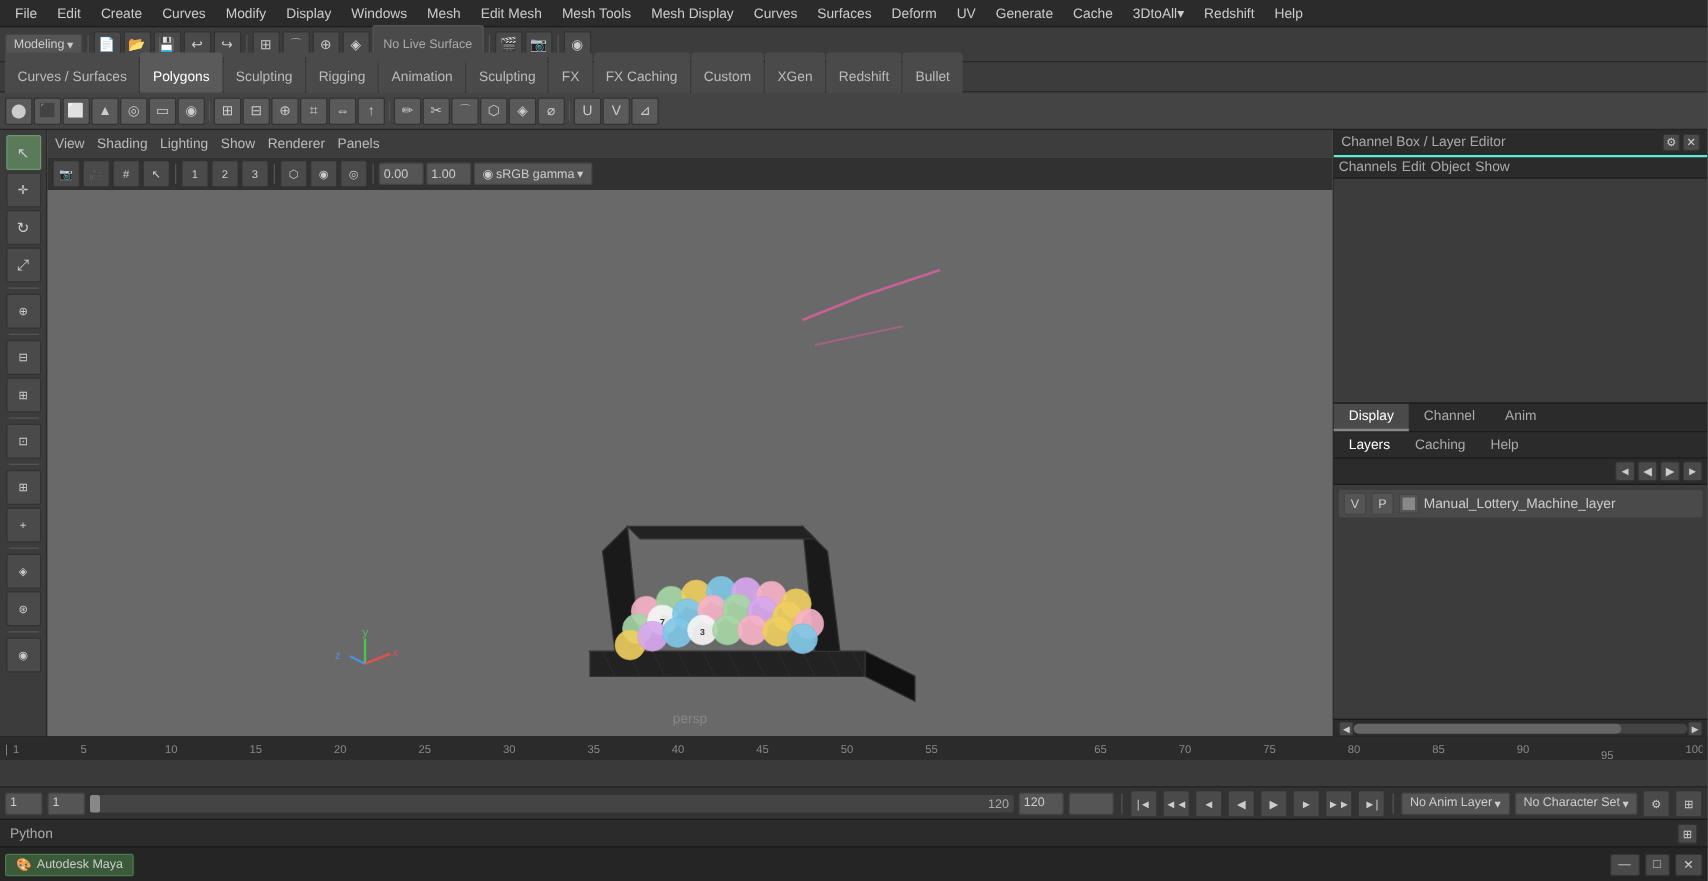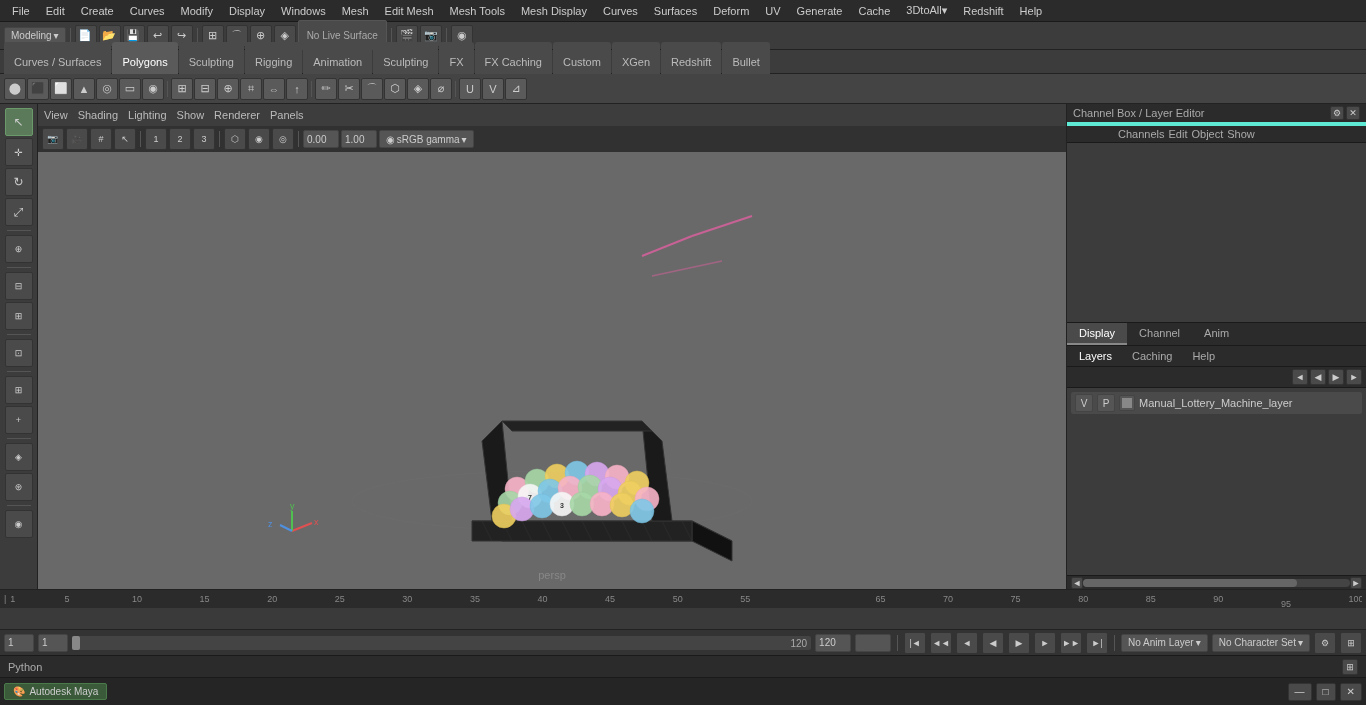--- a/index.html
+++ b/index.html
@@ -185,21 +185,21 @@
       flex-shrink: 0;
       border-left: 1px solid #222;
     }
     #right-panel-header {
       background: #2b2b2b;
       height: 22px;
       display: flex;
       align-items: center;
       justify-content: space-between;
       padding: 0 6px;
-      border-bottom: 4px solid #5eead4;
+      border-bottom: 2px solid #5eead4;
       font-size: 11px;
       color: #aaa;
     }
     #display-tabs {
       display: flex;
       background: #2b2b2b;
       border-top: 1px solid #1a1a1a;
       border-bottom: 1px solid #1a1a1a;
     }
     .display-tab {
@@ -655,21 +655,21 @@
   <div id="right-panel">
     <div id="right-panel-header">
       <span>Channel Box / Layer Editor</span>
       <div style="display:flex;gap:2px;">
         <div class="icon-btn" style="width:14px;height:14px;font-size:9px;">⚙</div>
         <div class="icon-btn" style="width:14px;height:14px;font-size:9px;">✕</div>
       </div>
     </div>
 
     <div style="display:flex; background:#2b2b2b; border-bottom:1px solid #1a1a1a; padding:2px 4px; gap:4px; align-items:center;">
-      <span style="font-size:11px;color:#aaa;cursor:pointer;margin-left:47px;">Channels</span>
+      <span style="font-size:11px;color:#aaa;cursor:pointer;">Channels</span>
       <span style="font-size:11px;color:#aaa;cursor:pointer;">Edit</span>
       <span style="font-size:11px;color:#aaa;cursor:pointer;">Object</span>
       <span style="font-size:11px;color:#aaa;cursor:pointer;">Show</span>
     </div>
 
     <div class="right-panel-channel-area">
     </div>
 
     <div id="display-tabs">
       <div class="display-tab active">Display</div>

